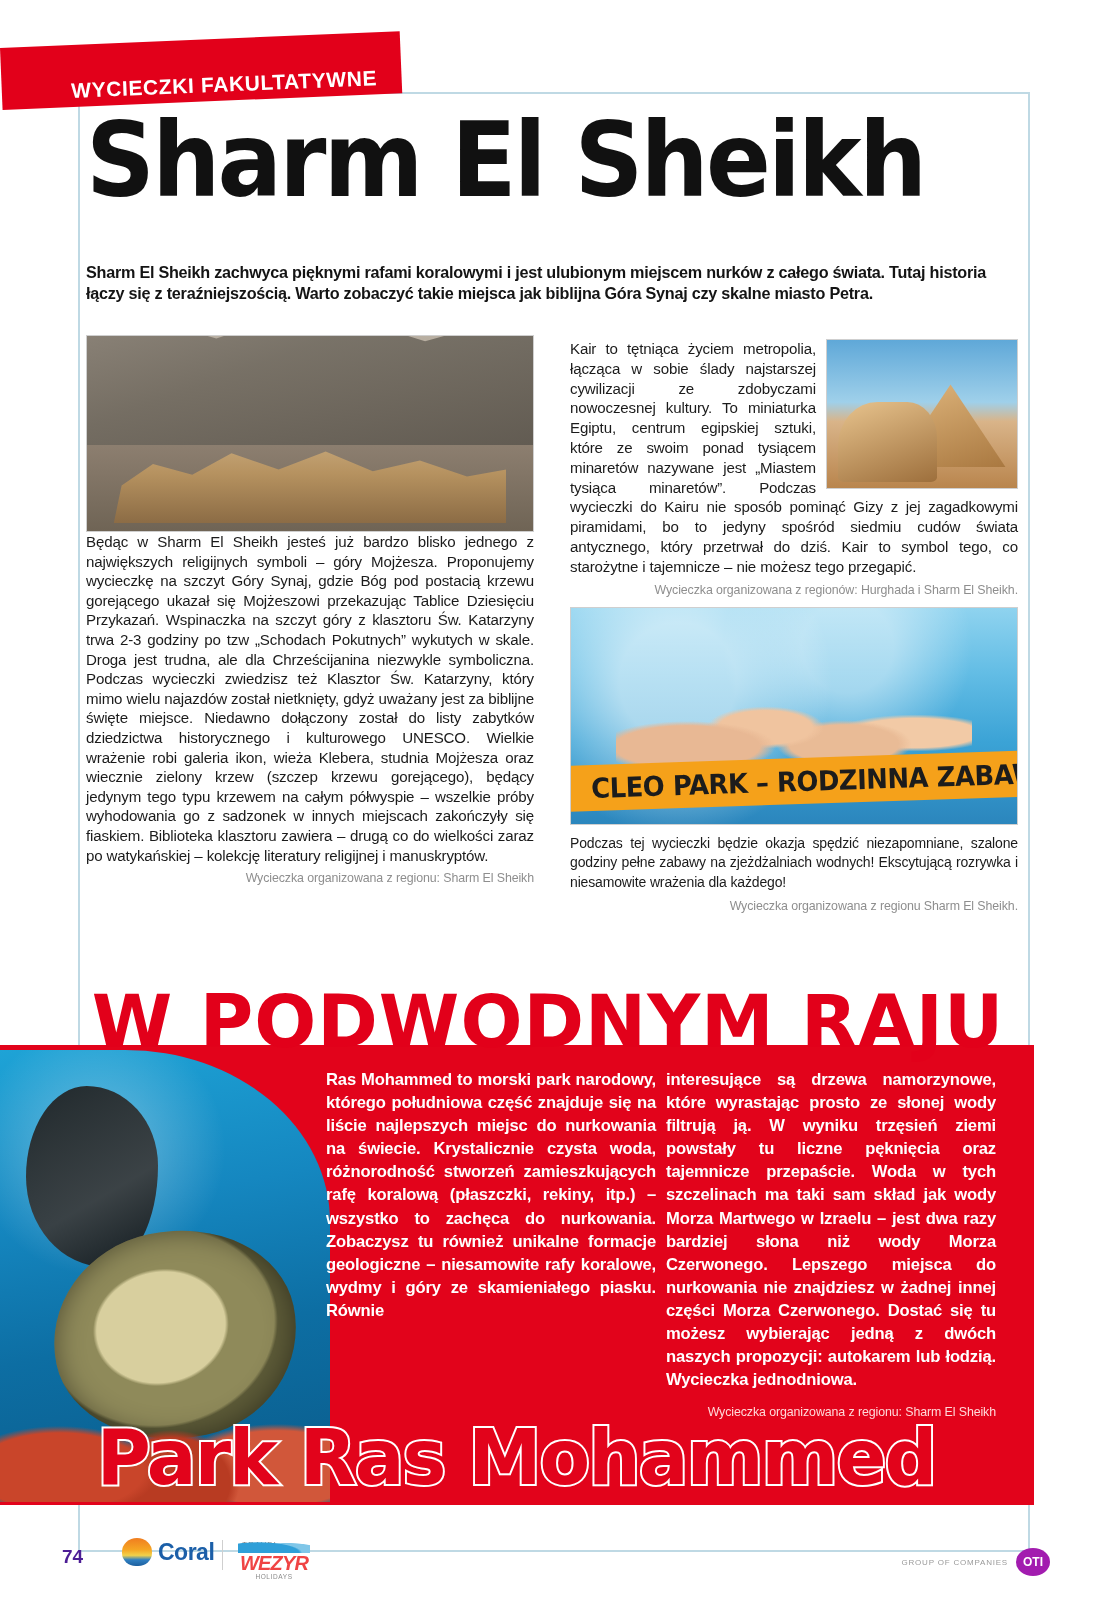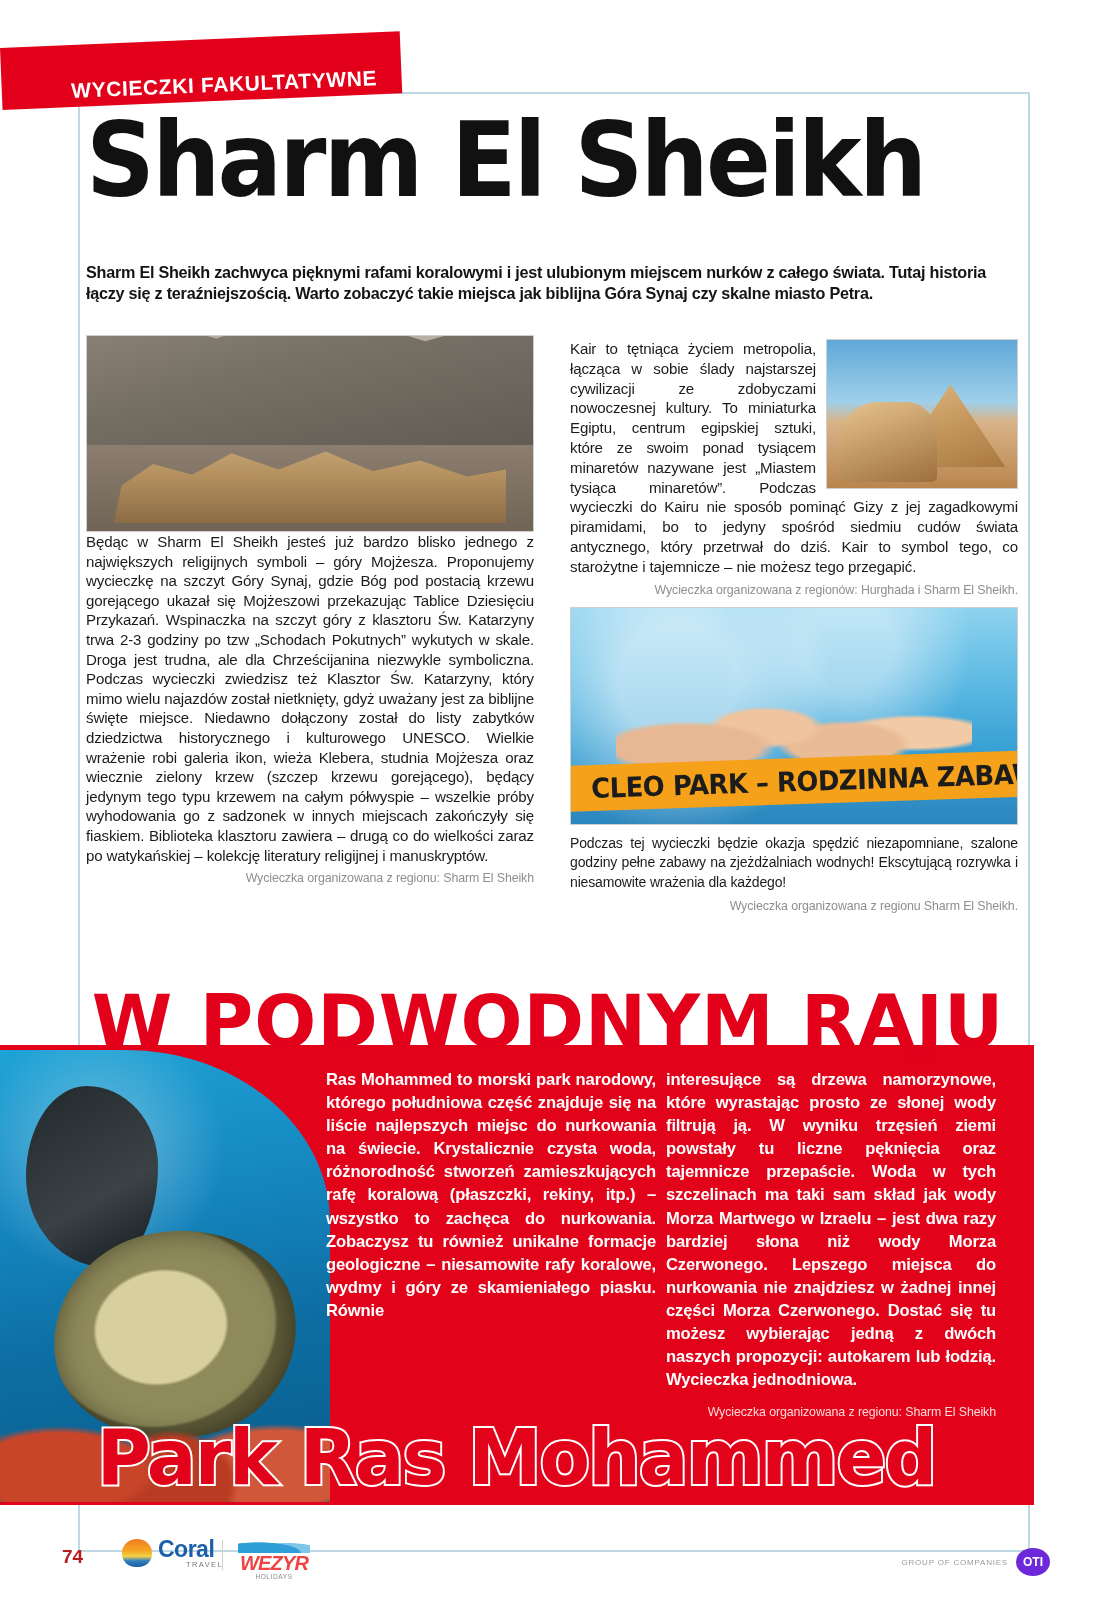--- a/index.html
+++ b/index.html
@@ -327,31 +327,31 @@
     font-family: "DejaVu Sans", sans-serif;
     -webkit-text-stroke: 4px #ffffff;
     paint-order: stroke fill;
     transform: scaleX(0.97);
   }
 
   
   .footer { position: absolute; left: 0; top: 1530px; width: 1112px; height: 64px; }
   .pagenum {
     position: absolute; left: 62px; top: 16px;
-    font-size: 19px; font-weight: bold; color: #b91c1c;
+    font-size: 19px; font-weight: bold; color: #4c1d95;
   }
   .logo-coral {
     position: absolute; left: 122px; top: 8px;
     display: flex; align-items: center; gap: 6px;
   }
   .coral-mark {
     width: 30px; height: 28px; border-radius: 50% 50% 46% 46%;
     background: linear-gradient(180deg,#f07d20 0%, #f5a623 42%, #f2d14a 62%, #2f7fc1 78%, #1c5f9e 100%);
   }
-  .coral-words { display: flex; flex-direction: column; line-height: 1; }
+  .coral-words { display: flex; flex-direction: row; line-height: 1; }
   .coral-name { font-size: 23px; font-weight: bold; color: #1b5fa8; letter-spacing: -0.5px; }
   .coral-sub  { font-size: 7.5px; color: #7a7a7a; letter-spacing: 1.4px; margin-left: 28px; }
   .footer-div {
     position: absolute; left: 222px; top: 10px; width: 1px; height: 30px; background: #cfcfcf;
   }
   .logo-wezyr {
     position: absolute; left: 238px; top: 10px; text-align: center;
   }
   .wezyr-swoosh {
     width: 72px; height: 13px;
@@ -364,21 +364,21 @@
     font-style: italic; letter-spacing: -0.8px; line-height: 1;
   }
   .wezyr-sub { font-size: 6.5px; color: #8a8a8a; letter-spacing: .6px; }
   .footer-right {
     position: absolute; right: 62px; top: 18px;
     display: flex; align-items: center; gap: 8px;
   }
   .group-label { font-size: 8px; color: #9a9a9a; letter-spacing: .8px; }
   .oti-mark {
     width: 34px; height: 28px; border-radius: 50%;
-    background: #6d28d9; color: #fff;
+    background: #a21caf; color: #fff;
     font-size: 12px; font-weight: bold;
     display: flex; align-items: center; justify-content: center;
   }
 </style>
 </head>
 <body>
 
 <div class="page">
 
   <div class="frame"></div>

